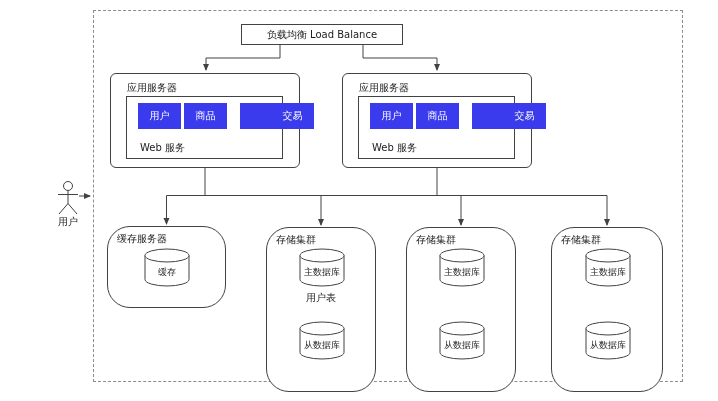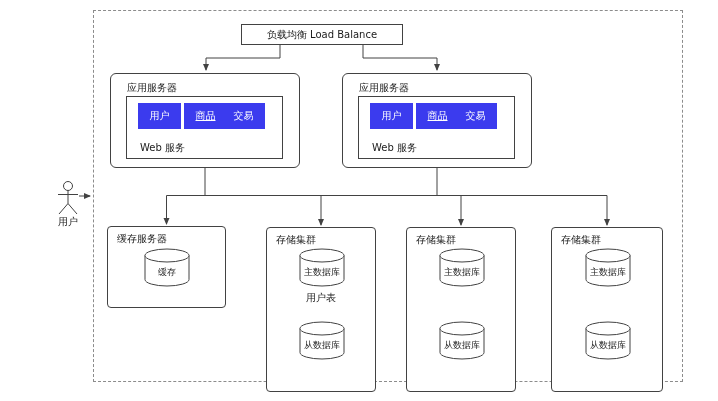--- a/index.html
+++ b/index.html
@@ -10,38 +10,38 @@
   }
   .frame {
     position:absolute; left:93px; top:10px; width:590px; height:372px;
     border:1px dashed var(--dash,#8c8c8c); box-sizing:border-box;
   }
   .box {
     position:absolute; background:#fff; border:1px solid var(--line,#424242);
     box-sizing:border-box;
   }
   .rounded-lg { border-radius:6px; }
-  .rounded-md { border-radius:4px; }
+  .rounded-md { border-radius:23px; }
   .lb-box {
     left:241px; top:24px; width:162px; height:21px;
     display:flex; align-items:center; justify-content:center;
   }
   .app-server { width:190px; height:95px; }
   .node-label { position:absolute; white-space:nowrap; }
   .app-label { left:16px; top:7px; }
   .web-rect {
     position:absolute; left:15px; top:22px; width:157px; height:63px;
     border:1px solid var(--line,#424242); background:#fff; box-sizing:border-box;
   }
   .svc {
     position:absolute; top:6px; width:43px; height:26px;
     background:var(--blue,#3b3bee); color:#fff;
     display:flex; align-items:center; justify-content:center;
   }
-  .svc.s0 { left:11px; } .svc.s1 { left:57px;text-decoration:underline; } .svc.s2 { left:95px; }
+  .svc.s0 { left:11px; } .svc.s1 { left:57px; } .svc.s2 { left:113px;padding-left:31px; }
   .web-label { left:13px; top:44px;text-align:center; }
   .cache-server { left:107px; top:226px; width:119px; height:82px; }
   .cluster { top:227px; width:110px; height:165px; }
   .cluster-label, .cache-label { left:9px; top:5px; }
   .cyl { position:absolute; }
   .cyl text { font-size:9px; fill:#1a1a1a; }
   .caption { position:absolute; width:100%; text-align:center; }
   .actor-label { position:absolute; left:52px; top:215px; width:32px; text-align:center; }
   .overlay { position:absolute; left:0; top:0; pointer-events:none; }
 </style>

